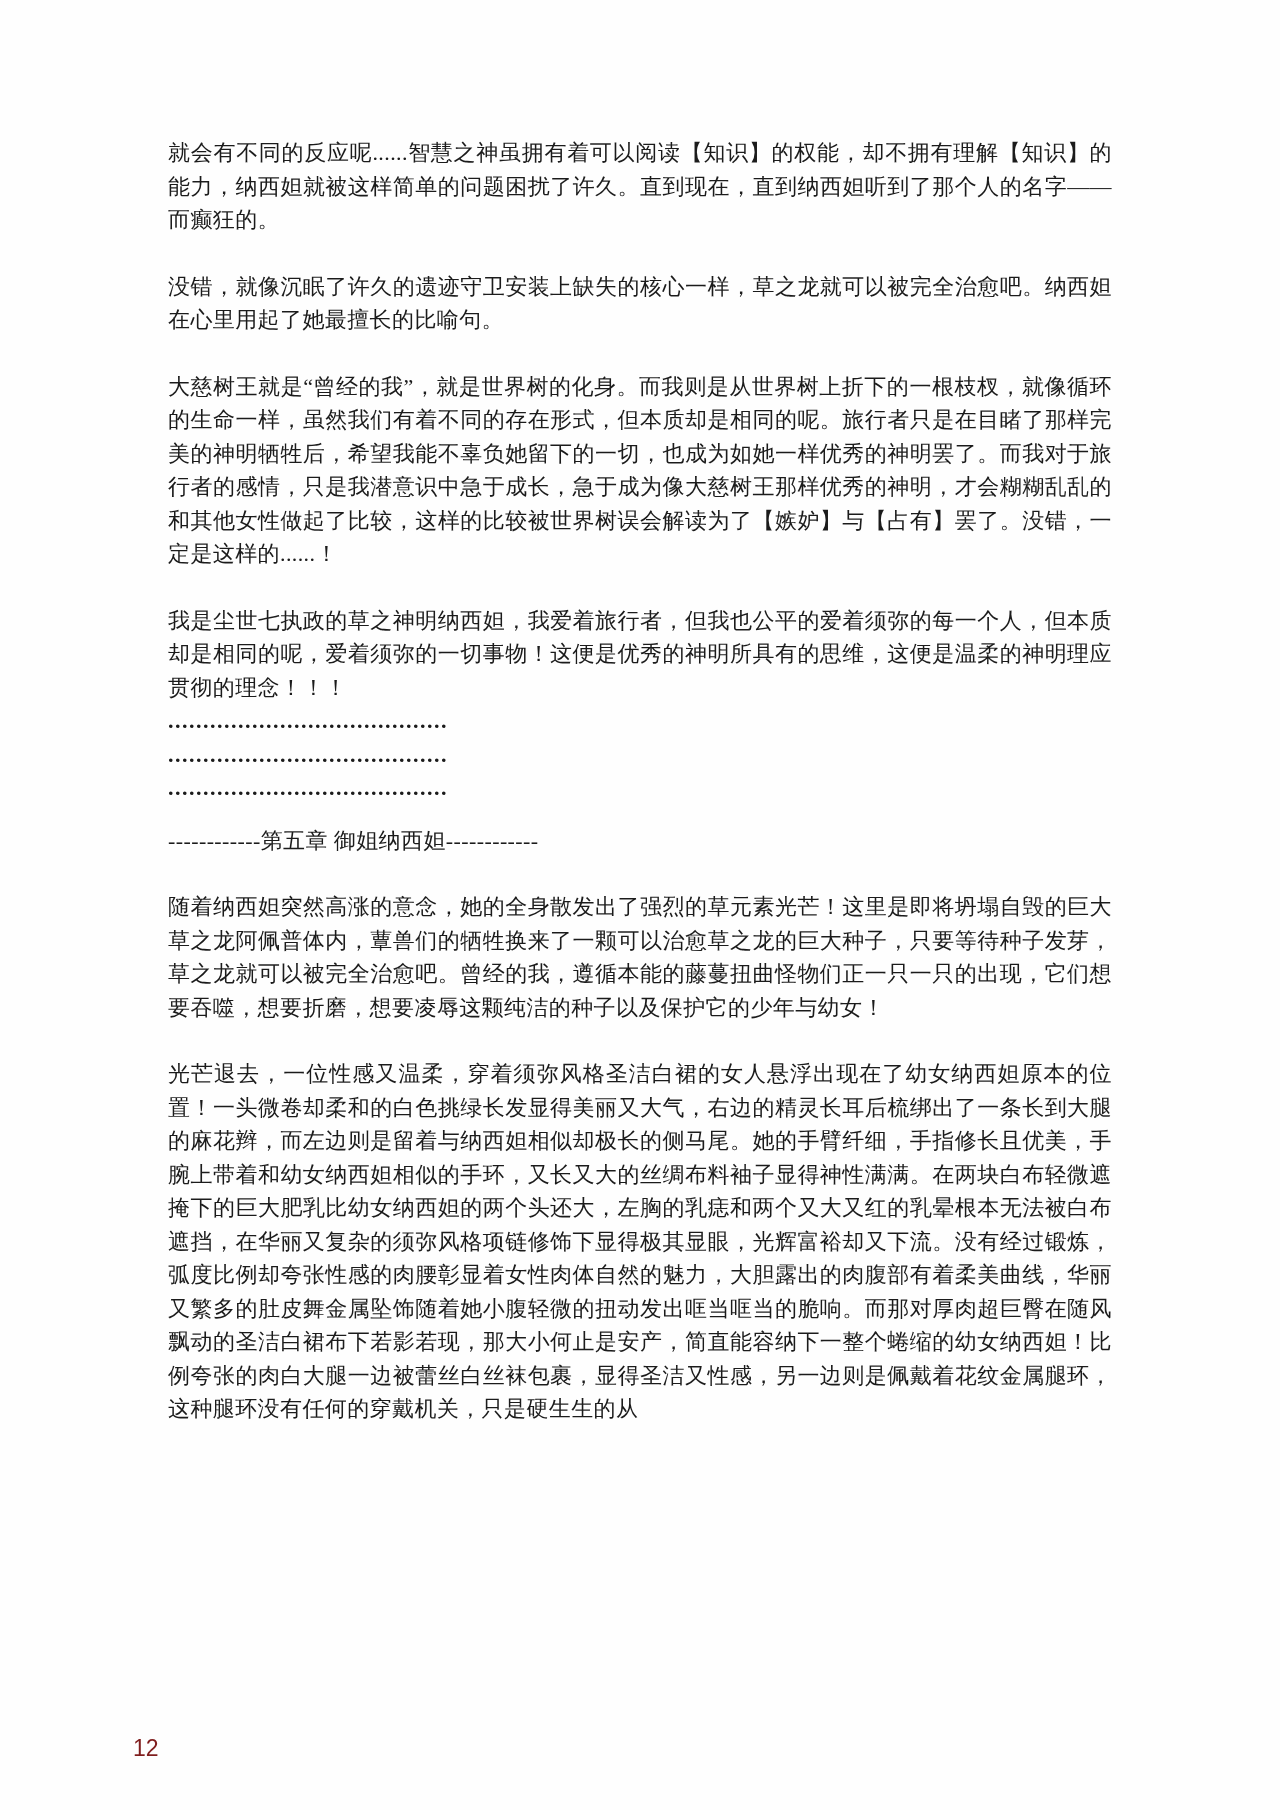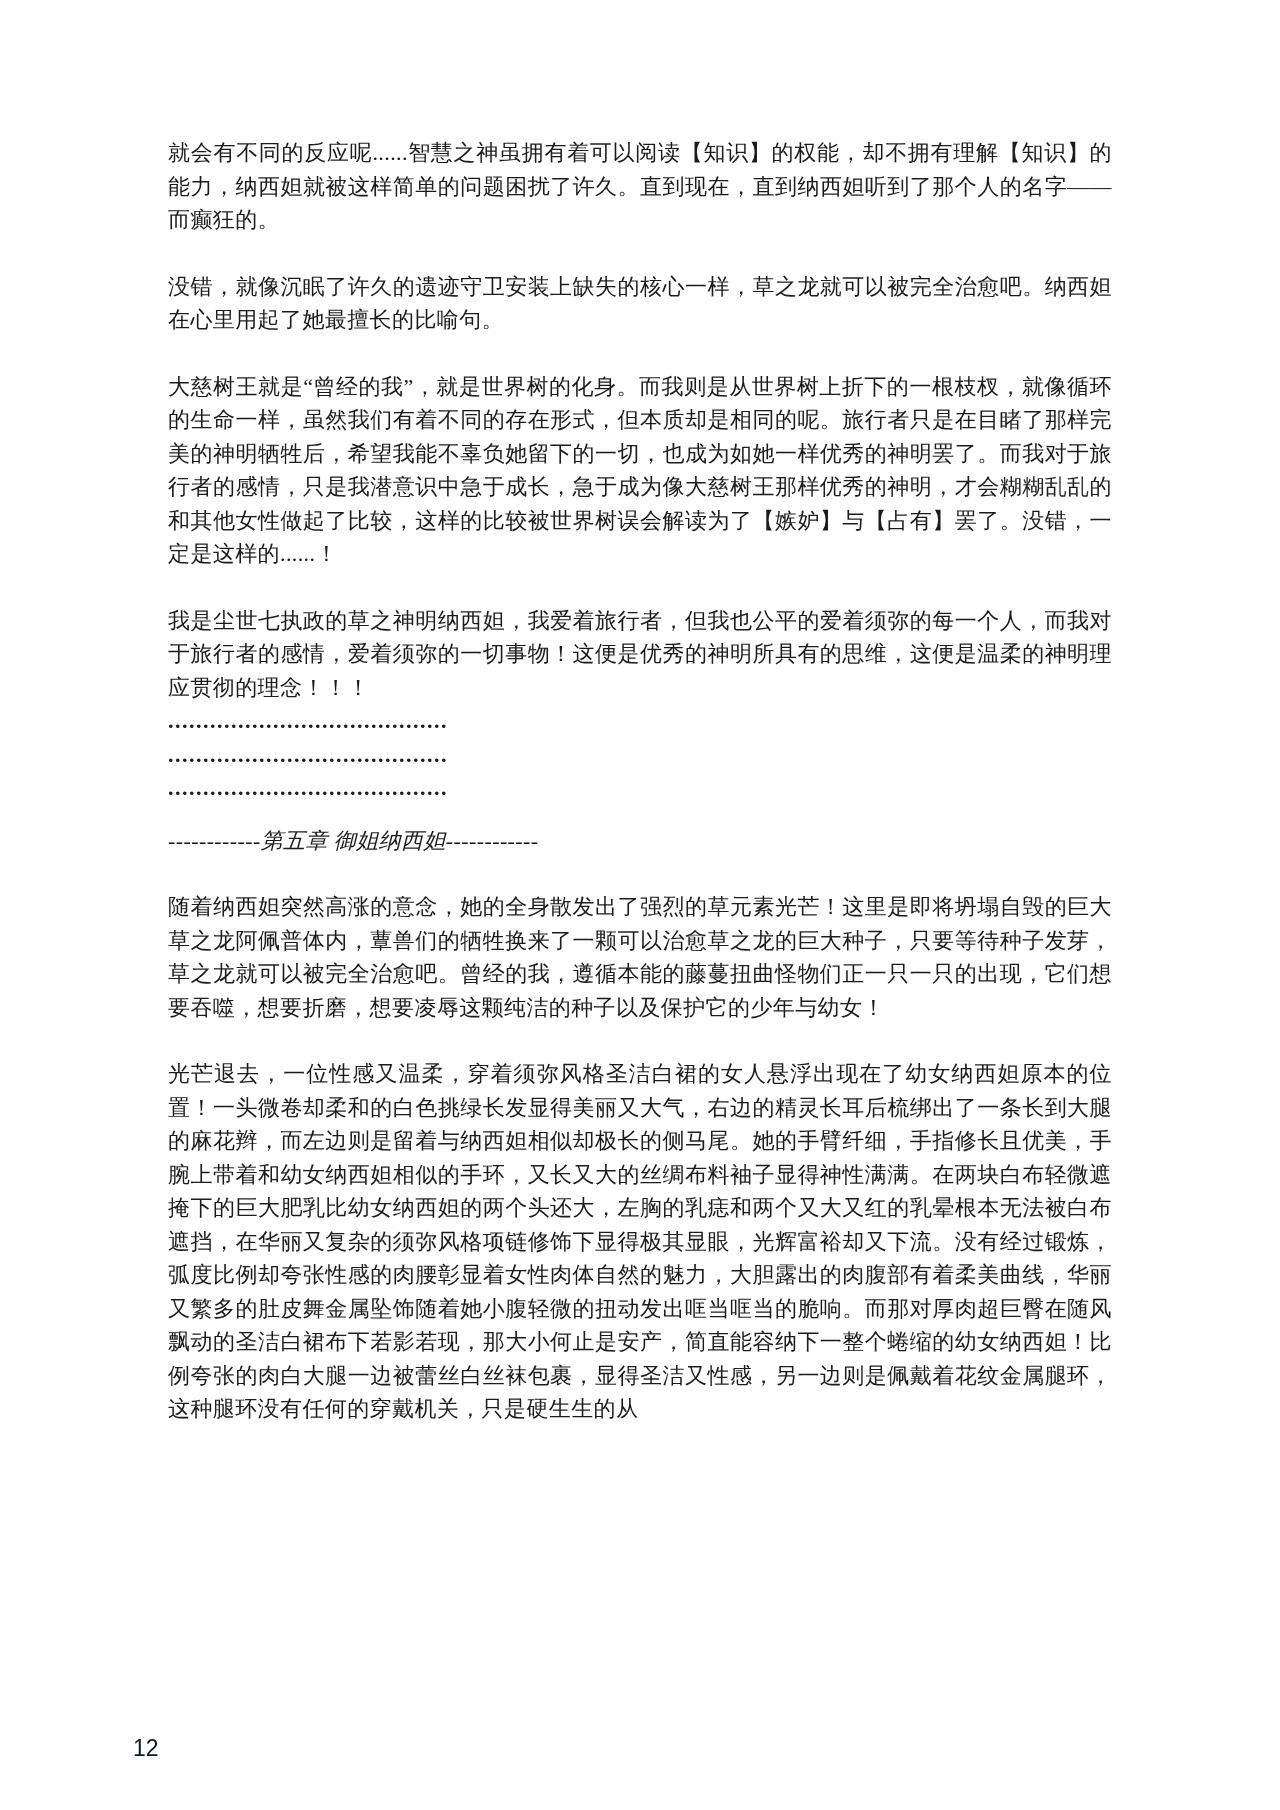--- a/index.html
+++ b/index.html
@@ -50,44 +50,43 @@
     overflow: hidden;
   }
   .dots-line.last {
     margin-bottom: 19px;
   }
   .chapter-heading {
     font-size: 22px;
     line-height: 33.5px;
     letter-spacing: 0.4px;
     margin: 0 0 33px 0;
-    font-style: italic;
   }
   .page-number {
     position: absolute;
     left: 133px;
     top: 1735px;
     font-family: "Liberation Sans", "DejaVu Sans", sans-serif;
     font-size: 23px;
-    color: #0f172a;
+    color: #7f1d1d;
   }
 </style>
 </head>
 <body>
 
 <div class="page">
   <div class="page-content">
 
     <p class="para">就会有不同的反应呢......智慧之神虽拥有着可以阅读【知识】的权能，却不拥有理解【知识】的能力，纳西妲就被这样简单的问题困扰了许久。直到现在，直到纳西妲听到了那个人的名字——而癫狂的。</p>
 
     <p class="para">没错，就像沉眠了许久的遗迹守卫安装上缺失的核心一样，草之龙就可以被完全治愈吧。纳西妲在心里用起了她最擅长的比喻句。</p>
 
     <p class="para">大慈树王就是“曾经的我”，就是世界树的化身。而我则是从世界树上折下的一根枝杈，就像循环的生命一样，虽然我们有着不同的存在形式，但本质却是相同的呢。旅行者只是在目睹了那样完美的神明牺牲后，希望我能不辜负她留下的一切，也成为如她一样优秀的神明罢了。而我对于旅行者的感情，只是我潜意识中急于成长，急于成为像大慈树王那样优秀的神明，才会糊糊乱乱的和其他女性做起了比较，这样的比较被世界树误会解读为了【嫉妒】与【占有】罢了。没错，一定是这样的......！</p>
 
-    <p class="para no-gap">我是尘世七执政的草之神明纳西妲，我爱着旅行者，但我也公平的爱着须弥的每一个人，而我对于旅行者的感情，爱着须弥的一切事物！这便是优秀的神明所具有的思维，这便是温柔的神明理应贯彻的理念！！！</p>
+    <p class="para no-gap">我是尘世七执政的草之神明纳西妲，我爱着旅行者，但我也公平的爱着须弥的每一个人，但本质却是相同的呢，爱着须弥的一切事物！这便是优秀的神明所具有的思维，这便是温柔的神明理应贯彻的理念！！！</p>
 
     <div class="dots-line">........................................</div>
 
     <div class="dots-line">........................................</div>
 
     <div class="dots-line last">........................................</div>
 
     <p class="chapter-heading">------------第五章 御姐纳西妲------------</p>
 
     <p class="para">随着纳西妲突然高涨的意念，她的全身散发出了强烈的草元素光芒！这里是即将坍塌自毁的巨大草之龙阿佩普体内，蕈兽们的牺牲换来了一颗可以治愈草之龙的巨大种子，只要等待种子发芽，草之龙就可以被完全治愈吧。曾经的我，遵循本能的藤蔓扭曲怪物们正一只一只的出现，它们想要吞噬，想要折磨，想要凌辱这颗纯洁的种子以及保护它的少年与幼女！</p>

